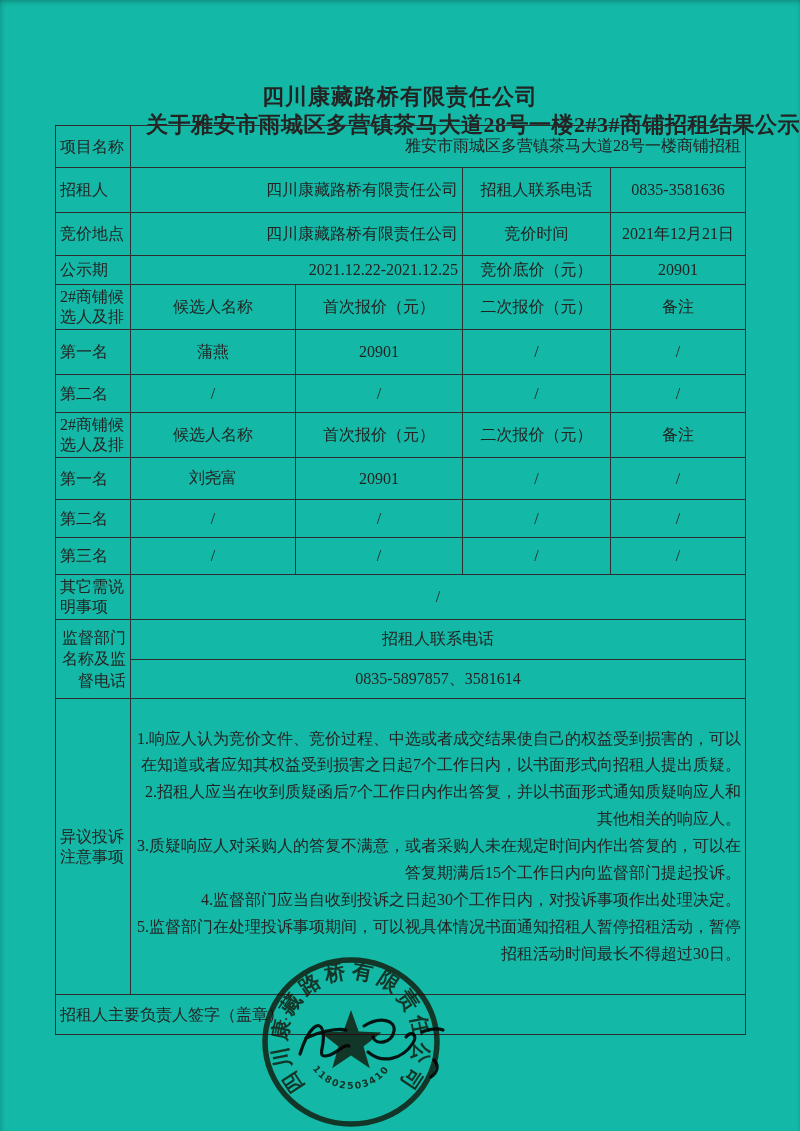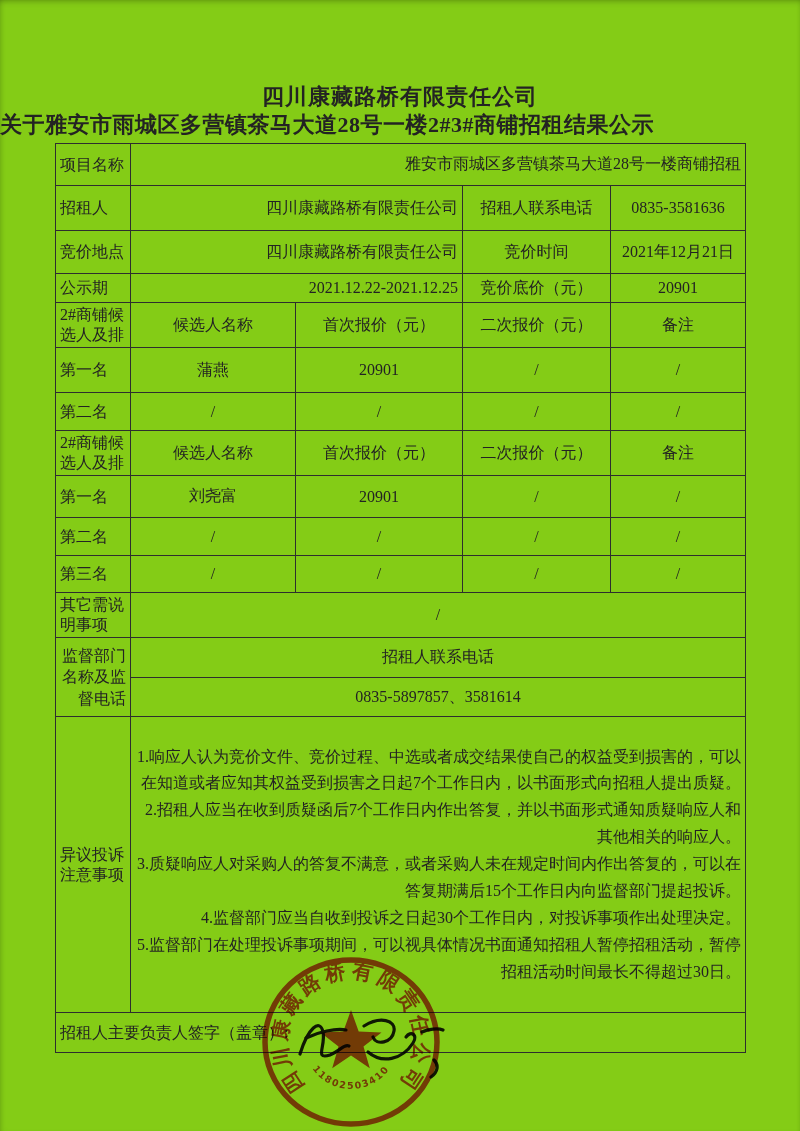--- a/index.html
+++ b/index.html
@@ -4,33 +4,33 @@
 <style>
   html,body{margin:0;padding:0;}
   body{
     width:800px;height:1131px;
     background:#f4f4f2;
     font-family:"Liberation Serif","DejaVu Serif",serif;
     color:#232323;
   }
   .page{
     position:relative;width:800px;height:1131px;overflow:hidden;
-    background:#84cc16;
+    background:#14b8a6;
     box-shadow:inset 0 4px 6px -3px rgba(0,0,0,0.28), inset 4px 0 6px -4px rgba(0,0,0,0.18), inset -2px 0 4px -3px rgba(0,0,0,0.10);
   }
   .title1{
     position:absolute;top:82px;left:0;width:100%;
     text-align:center;font-size:22px;font-weight:bold;letter-spacing:1px;
   }
   .title2{
     position:absolute;top:110px;left:0;width:100%;
-    text-align:left;font-size:22px;font-weight:bold;letter-spacing:0.5px;
+    text-align:right;font-size:22px;font-weight:bold;letter-spacing:0.5px;
   }
   table.doc{
-    position:absolute;left:55px;top:143px;width:690px;
+    position:absolute;left:55px;top:125px;width:690px;
     border-collapse:collapse;table-layout:fixed;
     font-size:16px;
   }
   table.doc td{
     border:1.6px solid #2e2e2e;
     padding:2px 4px;
     box-sizing:border-box;
     vertical-align:middle;
     overflow:hidden;
   }

